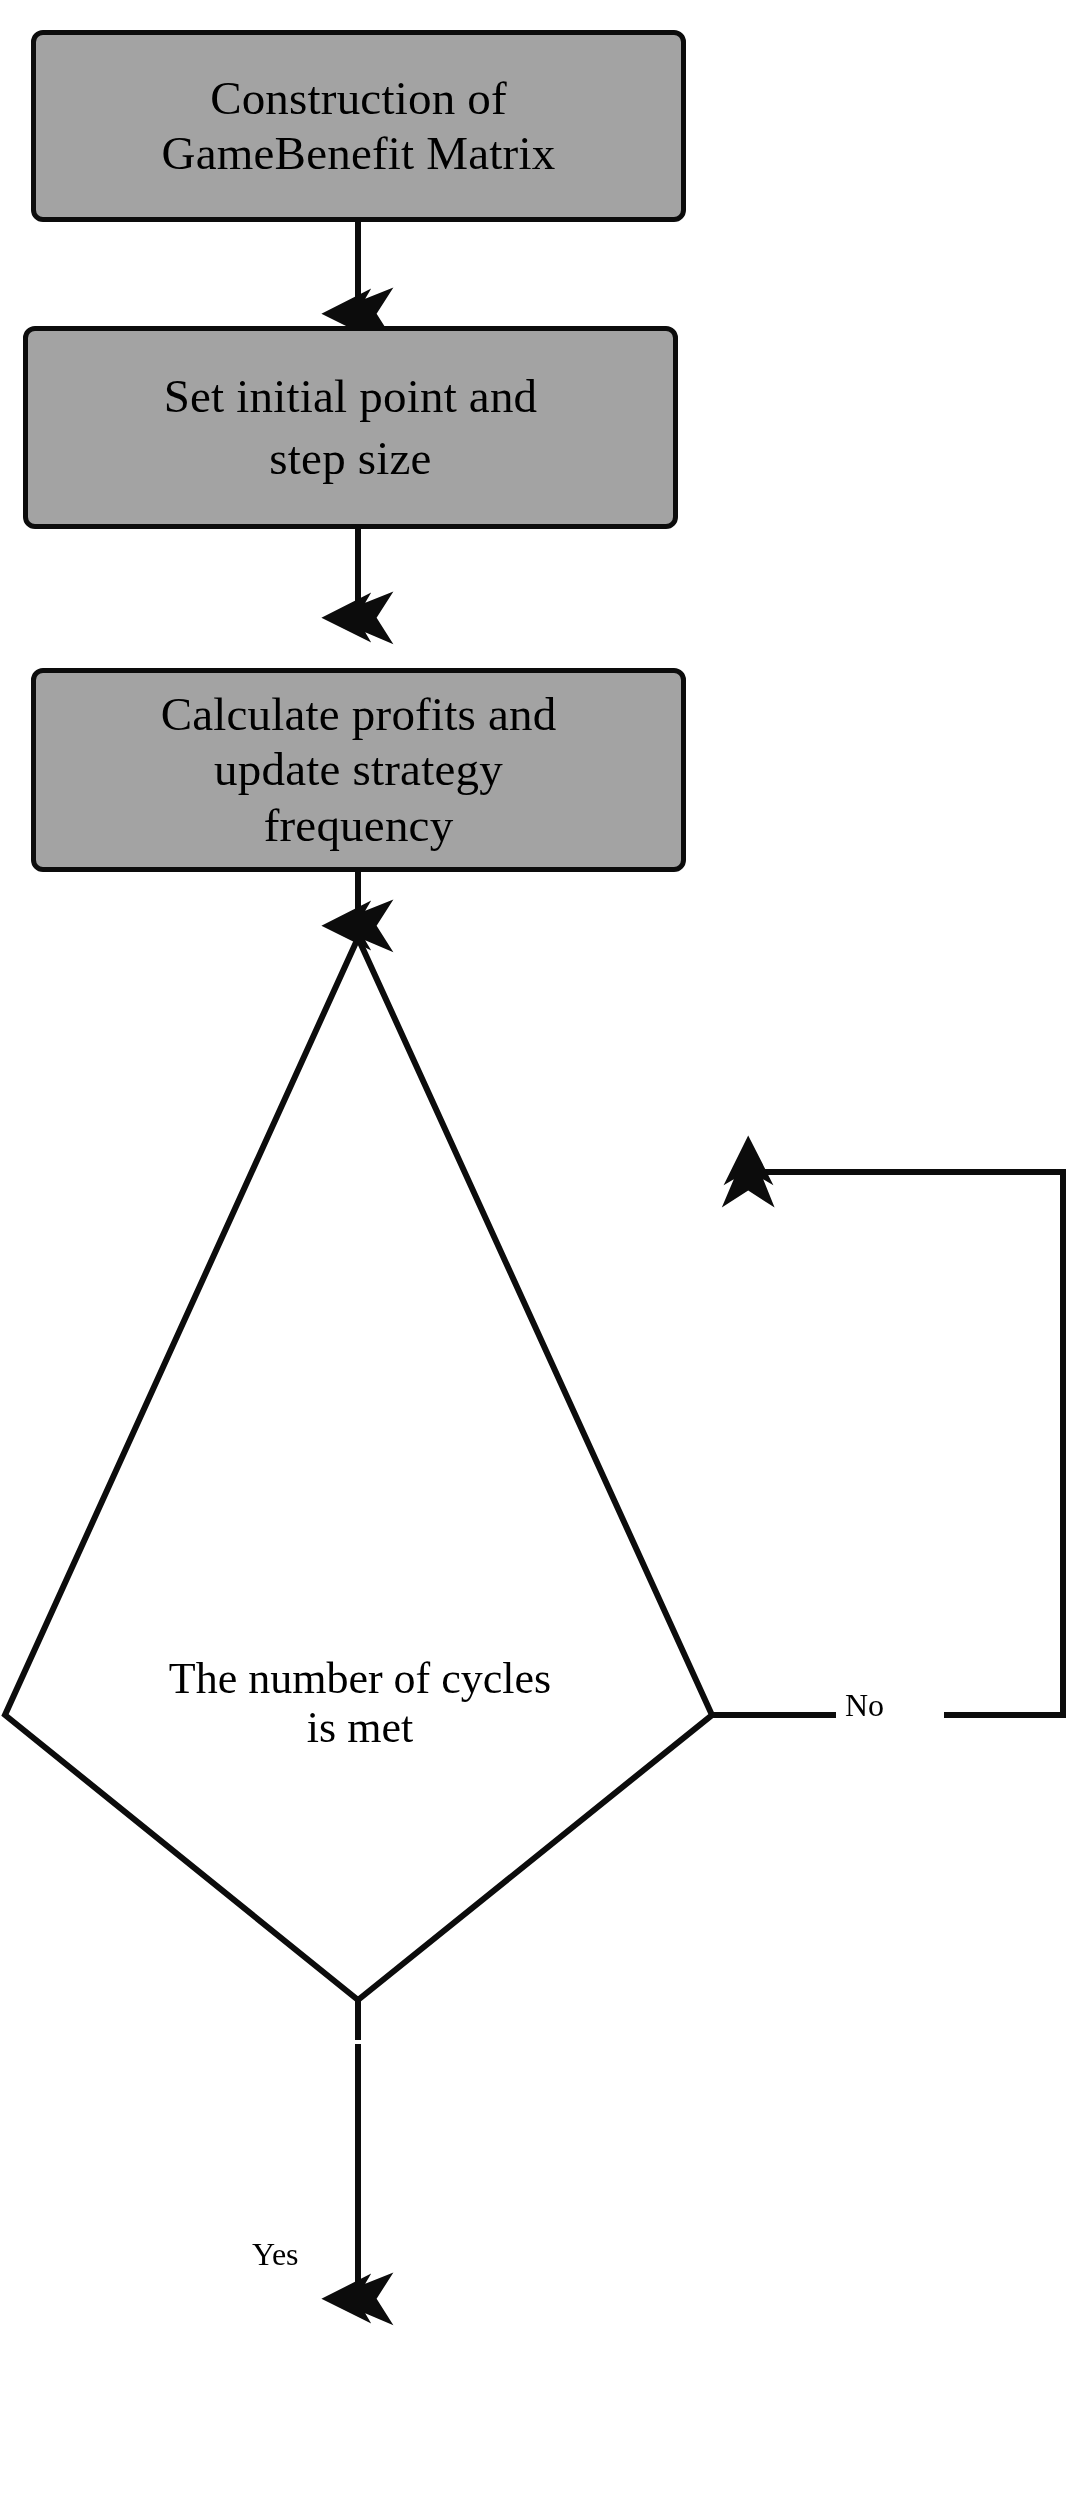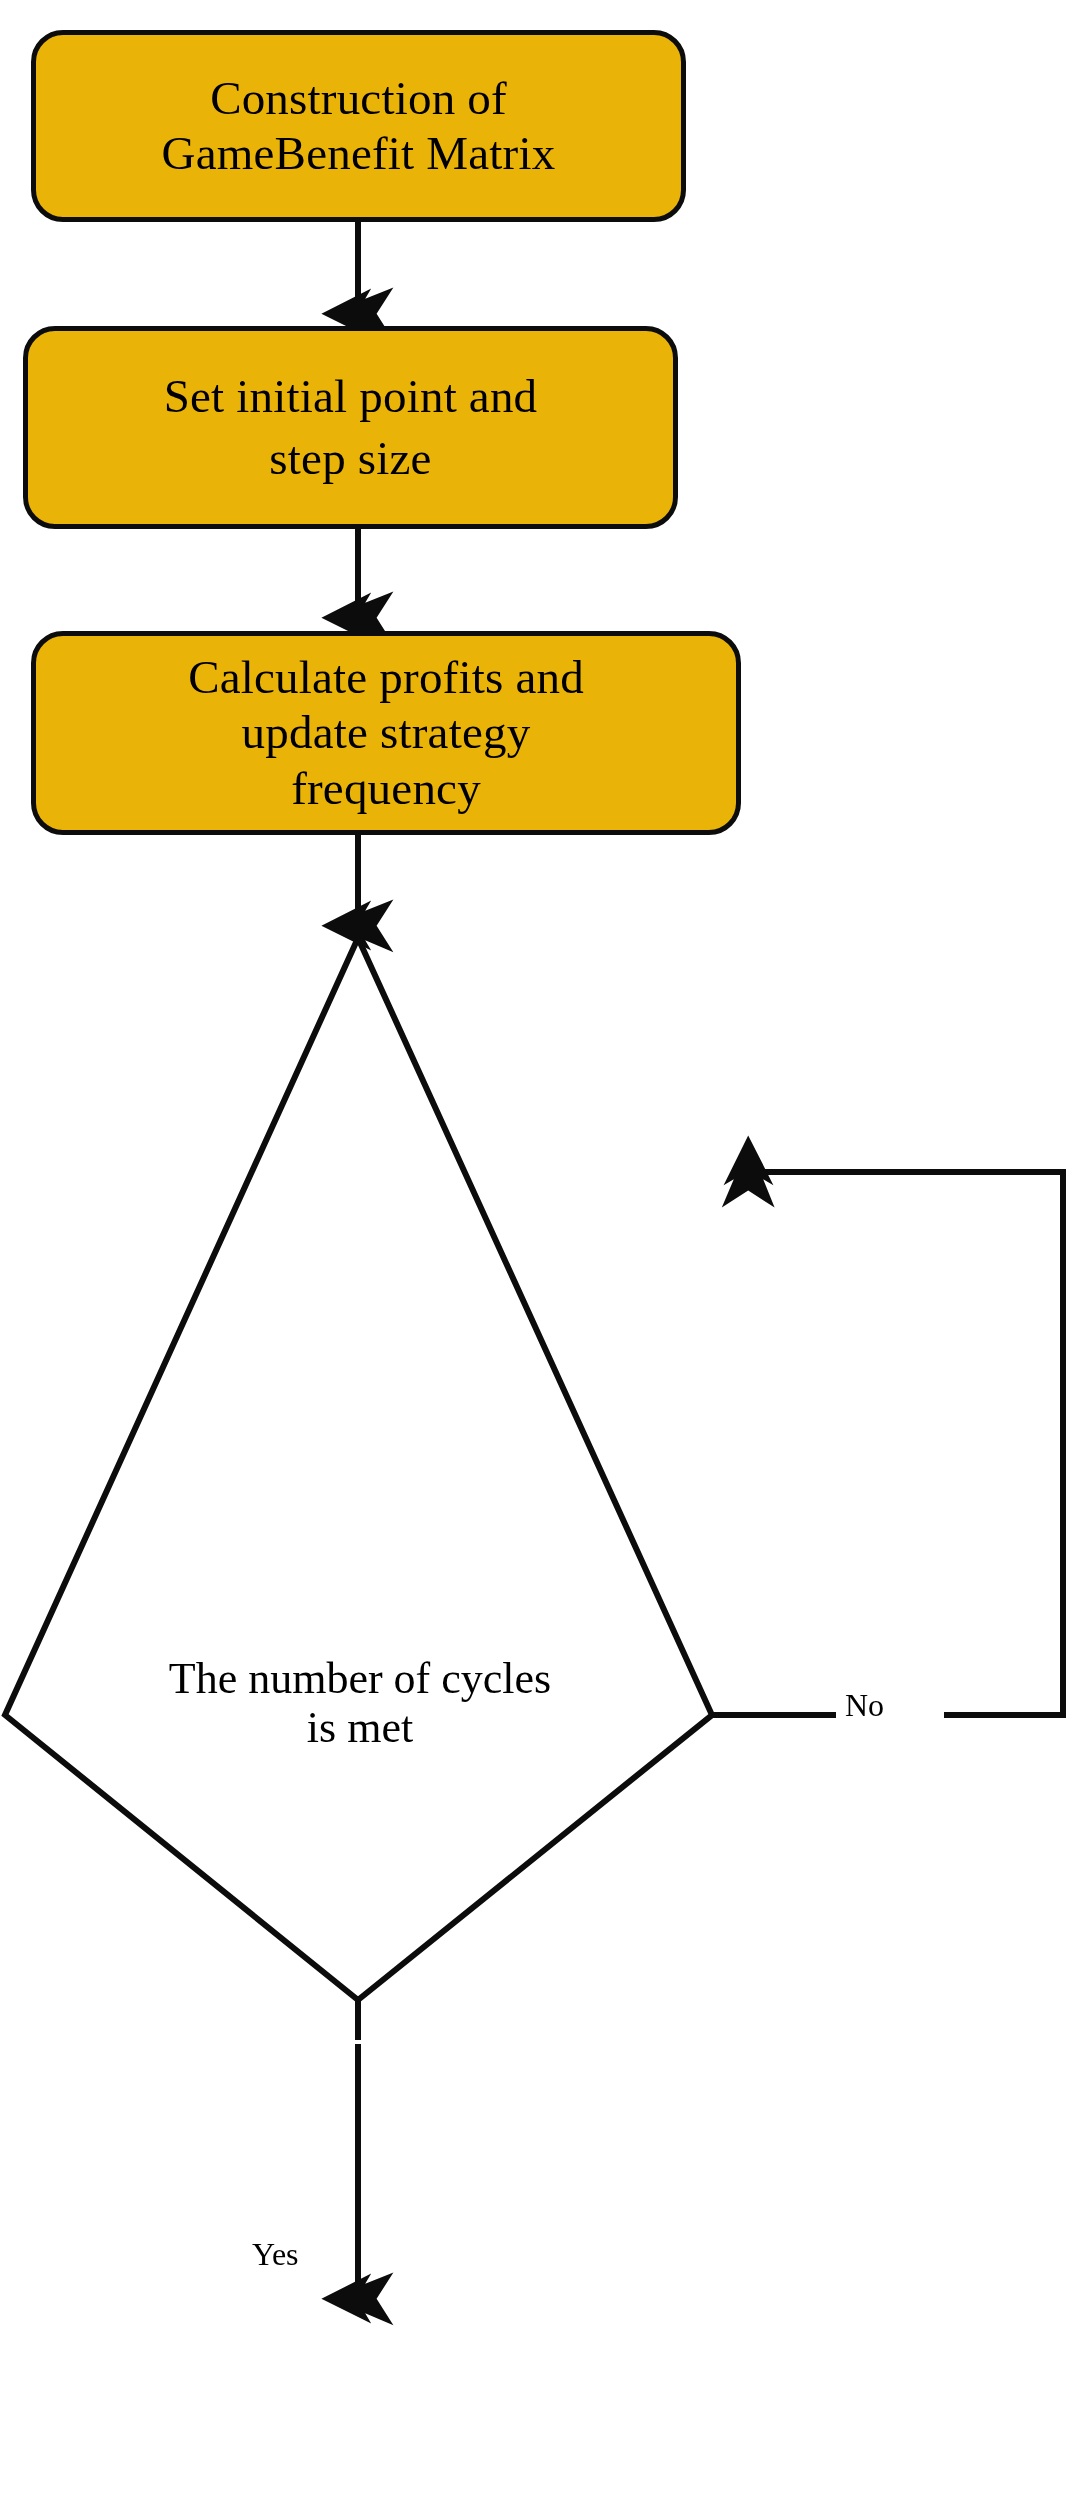--- a/index.html
+++ b/index.html
@@ -23,22 +23,22 @@
     position: absolute;
     left: 0;
     top: 0;
     width: 1091px;
     height: 2502px;
   }
   .node-box {
     position: absolute;
     box-sizing: border-box;
     border: 5px solid #0c0c0c;
-    border-radius: 32px;
-    background: #eab308;
+    border-radius: 12px;
+    background: #a3a3a3;
     display: flex;
     align-items: center;
     justify-content: center;
     text-align: center;
   }
   .node-text {
     display: block;
     width: 100%;
     padding: 0 14px;
     box-sizing: border-box;
@@ -50,21 +50,21 @@
     left: 31px;  top: 30px;  width: 655px; height: 192px;
   }
   #node-construction .node-text { font-size: 47px; line-height: 1.18; }
 
   #node-initial {
     left: 23px;  top: 326px; width: 655px; height: 203px;
   }
   #node-initial .node-text { font-size: 47px; line-height: 1.30; }
 
   #node-calculate {
-    left: 31px;  top: 631px; width: 710px; height: 204px; justify-content: center;
+    left: 31px;  top: 668px; width: 655px; height: 204px; justify-content: center;
   }
   #node-calculate .node-text { font-size: 47px; line-height: 1.18; }
 
   #node-complete {
     left: 31px;  top: 2066px; width: 655px; height: 436px;
   }
   #node-complete .node-text { font-size: 44px; line-height: 1.30; }
 
   
   #decision-label {

